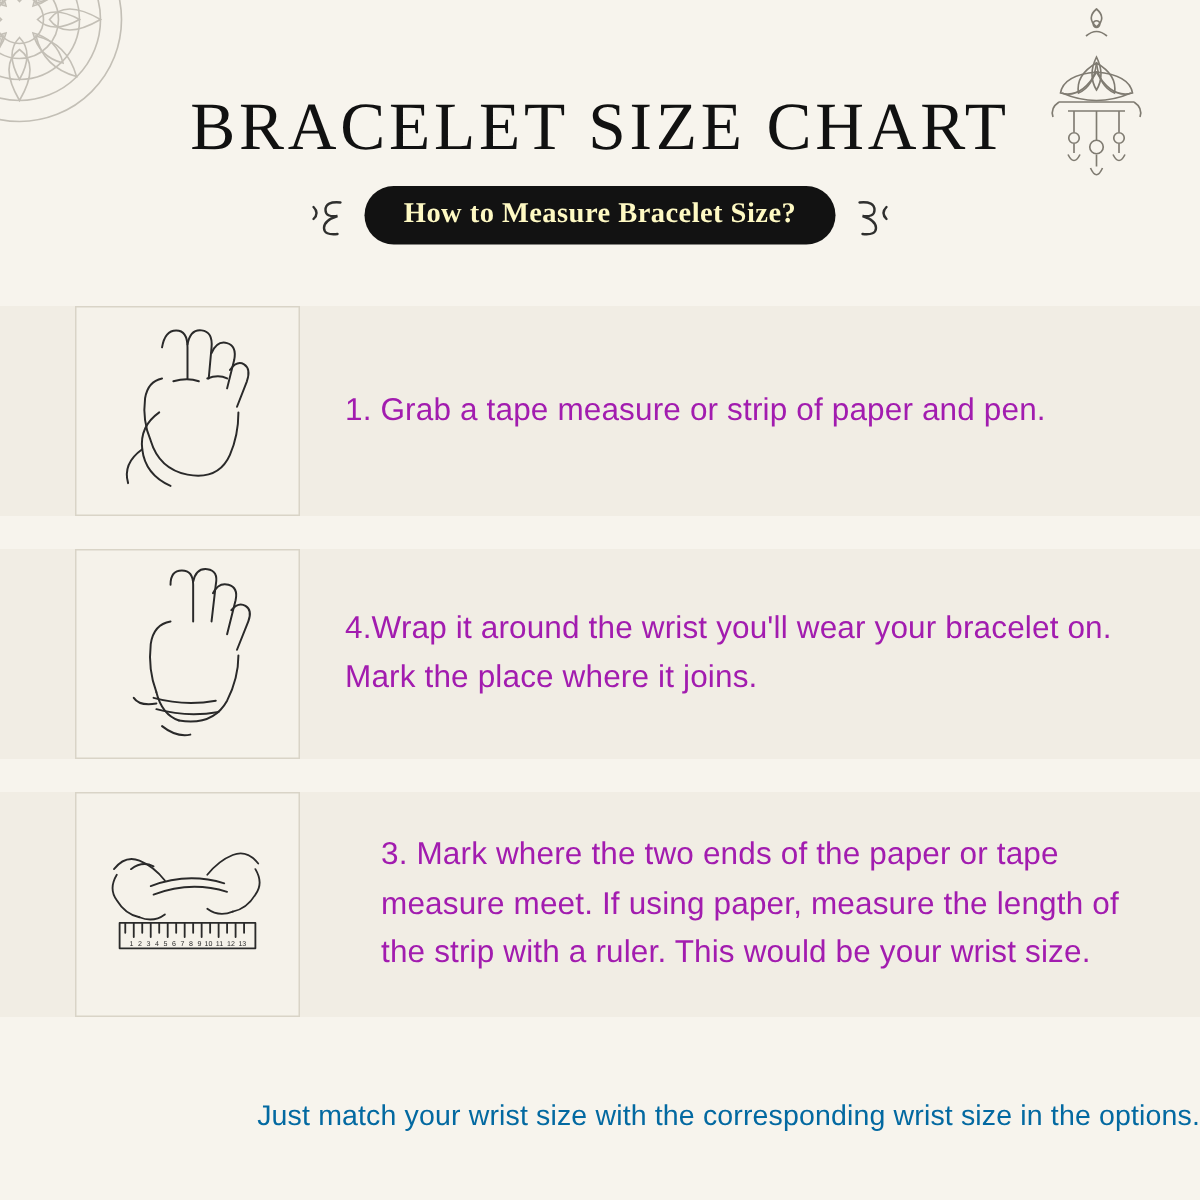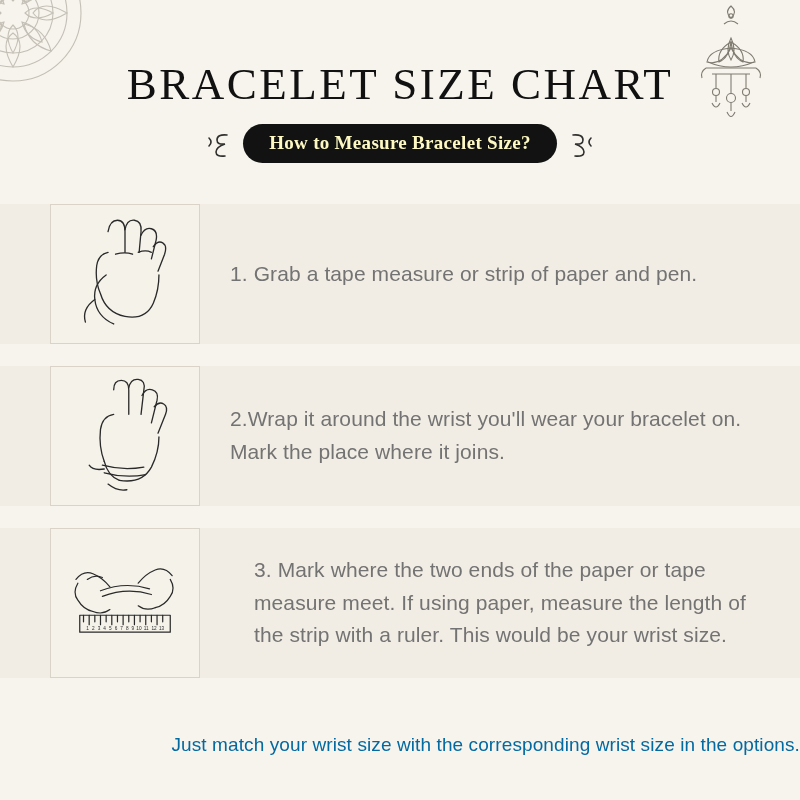--- a/index.html
+++ b/index.html
@@ -114,21 +114,21 @@
     align-items: center;
     justify-content: center;
   }
   .step-text {
     flex: 1;
     display: flex;
     align-items: center;
     padding: 0 46px 0 30px;
     font-size: 21px;
     line-height: 1.55;
-    color: #737373;
+    color: #a21caf;
     letter-spacing: 0.1px;
   }
 
   
   .footer {
     position: absolute;
     left: 0;
     bottom: 44px;
     width: 800px;
     text-align: right;
@@ -272,21 +272,21 @@
             <path d="M58 42 q-12 2 -14 16 q-2 18 4 34"></path>
             <path d="M48 92 q4 16 16 20"></path>
             <path d="M64 112 q24 4 34 -14 q8 -16 8 -32"></path>
             <path d="M46 96 q22 6 44 2"></path>
             <path d="M48 104 q22 6 44 2"></path>
             <path d="M52 116 q10 8 20 6"></path>
             <path d="M48 100 q-12 2 -16 -4"></path>
           </g>
         </svg>
       </div>
-      <div class="step-text">2.Wrap it around the wrist you'll wear your bracelet on. Mark the place where it joins.</div>
+      <div class="step-text">4.Wrap it around the wrist you'll wear your bracelet on. Mark the place where it joins.</div>
     </div>
 
     <div class="step tall">
       <div class="step-illustration">
         <svg viewBox="0 0 140 130" width="132" height="124">
           <g stroke="#2a2a2a" fill="none" stroke-width="1.3" stroke-linecap="round" stroke-linejoin="round">
 
             <path d="M18 40 q8 -10 18 -6 q10 4 18 14"></path>
             <path d="M20 44 q-6 10 0 18 q6 10 16 12"></path>
             <path d="M36 74 q10 4 18 -2"></path>

